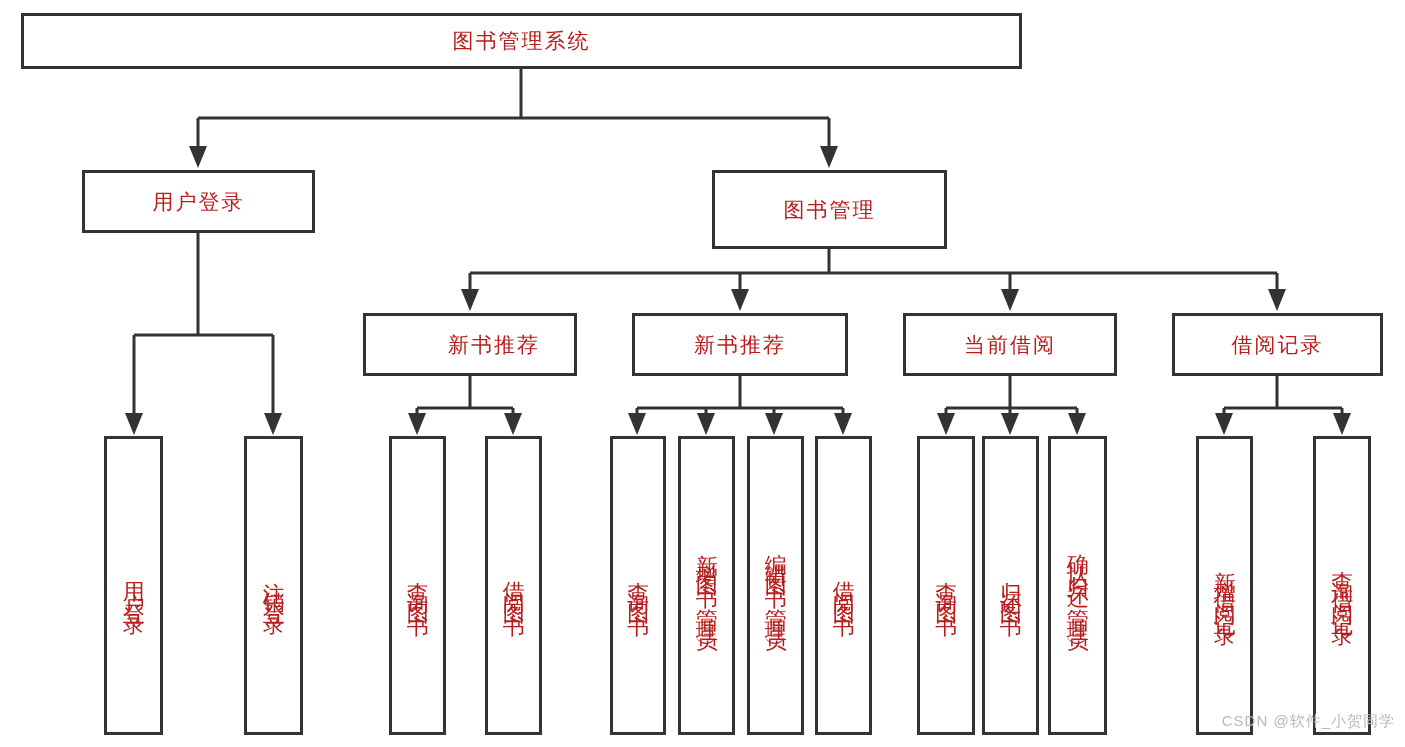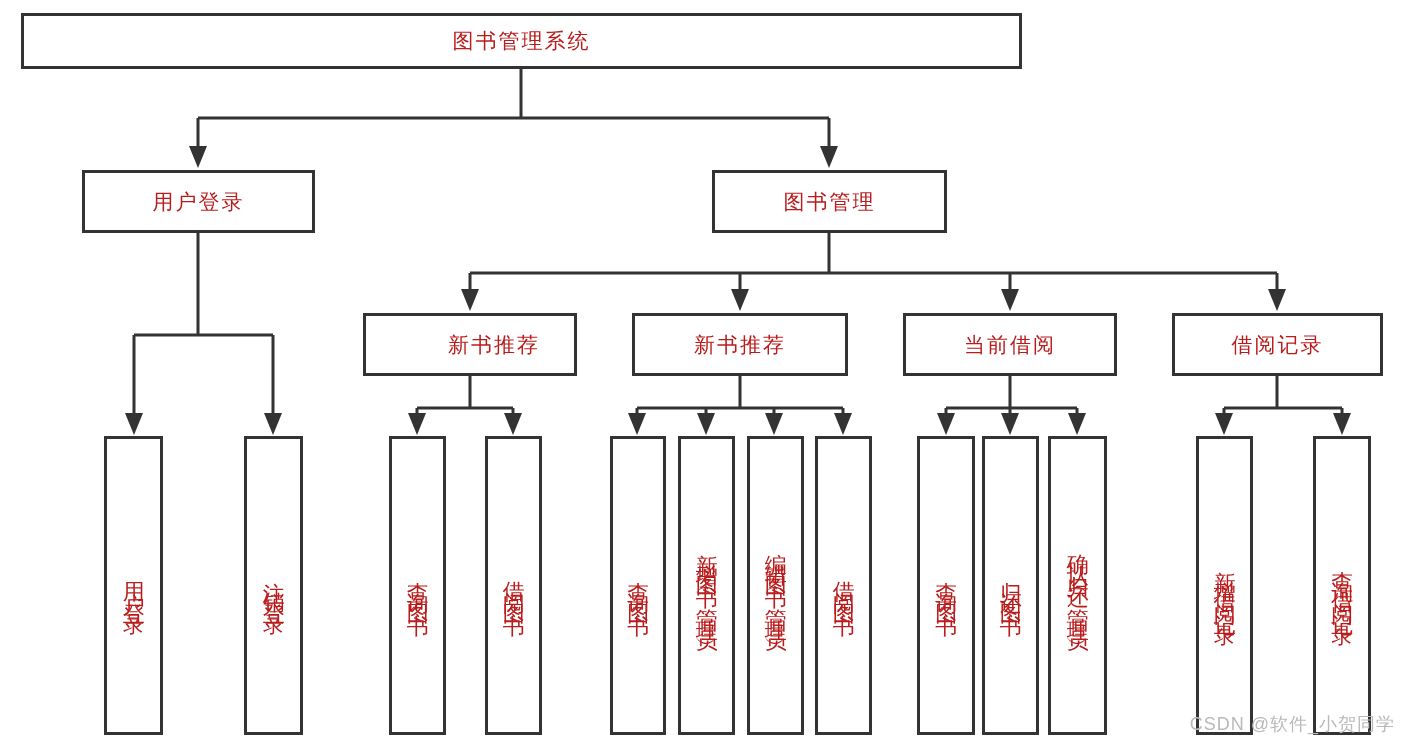--- a/index.html
+++ b/index.html
@@ -42,21 +42,21 @@
     text-orientation: mixed;
     font-size: 22px;
     letter-spacing: 11px;
     line-height: 1.2;
     white-space: nowrap;
   }
   .watermark {
     position: absolute;
     top: 712px;
     right: 10px;
-    font-size: 18px;
+    font-size: 15px;
     letter-spacing: 1px;
     color: #b9b9b9;
     z-index: 2;
     white-space: nowrap;
   }
 </style>
 </head>
 <body>
 
 <div class="stage">
@@ -97,21 +97,21 @@
       <polygon points="1001,413 1019,413 1010,435"></polygon>
       <polygon points="1068,413 1086,413 1077,435"></polygon>
       <polygon points="1215,413 1233,413 1224,435"></polygon>
       <polygon points="1333,413 1351,413 1342,435"></polygon>
     </g>
   </svg>
 
   <div class="node h-node" style="left:21px; top:13px; width:1001px; height:56px;">图书管理系统</div>
 
   <div class="node h-node" style="left:82px; top:170px; width:233px; height:63px;">用户登录</div>
-  <div class="node h-node" style="left:712px; top:170px; width:235px; height:63px;">图书管理</div>
+  <div class="node h-node" style="left:712px; top:170px; width:235px; height:79px;">图书管理</div>
 
   <div class="node h-node" style="left:363px; top:313px; width:214px; height:63px;padding-left:48px;">新书推荐</div>
   <div class="node h-node" style="left:632px; top:313px; width:216px; height:63px;">新书推荐</div>
   <div class="node h-node" style="left:903px; top:313px; width:214px; height:63px;">当前借阅</div>
   <div class="node h-node" style="left:1172px; top:313px; width:211px; height:63px;">借阅记录</div>
 
   <div class="node v-node" style="left:104px; top:436px; width:59px; height:299px;">
     <span>用户登录</span>
   </div>
   <div class="node v-node" style="left:244px; top:436px; width:59px; height:299px;">

